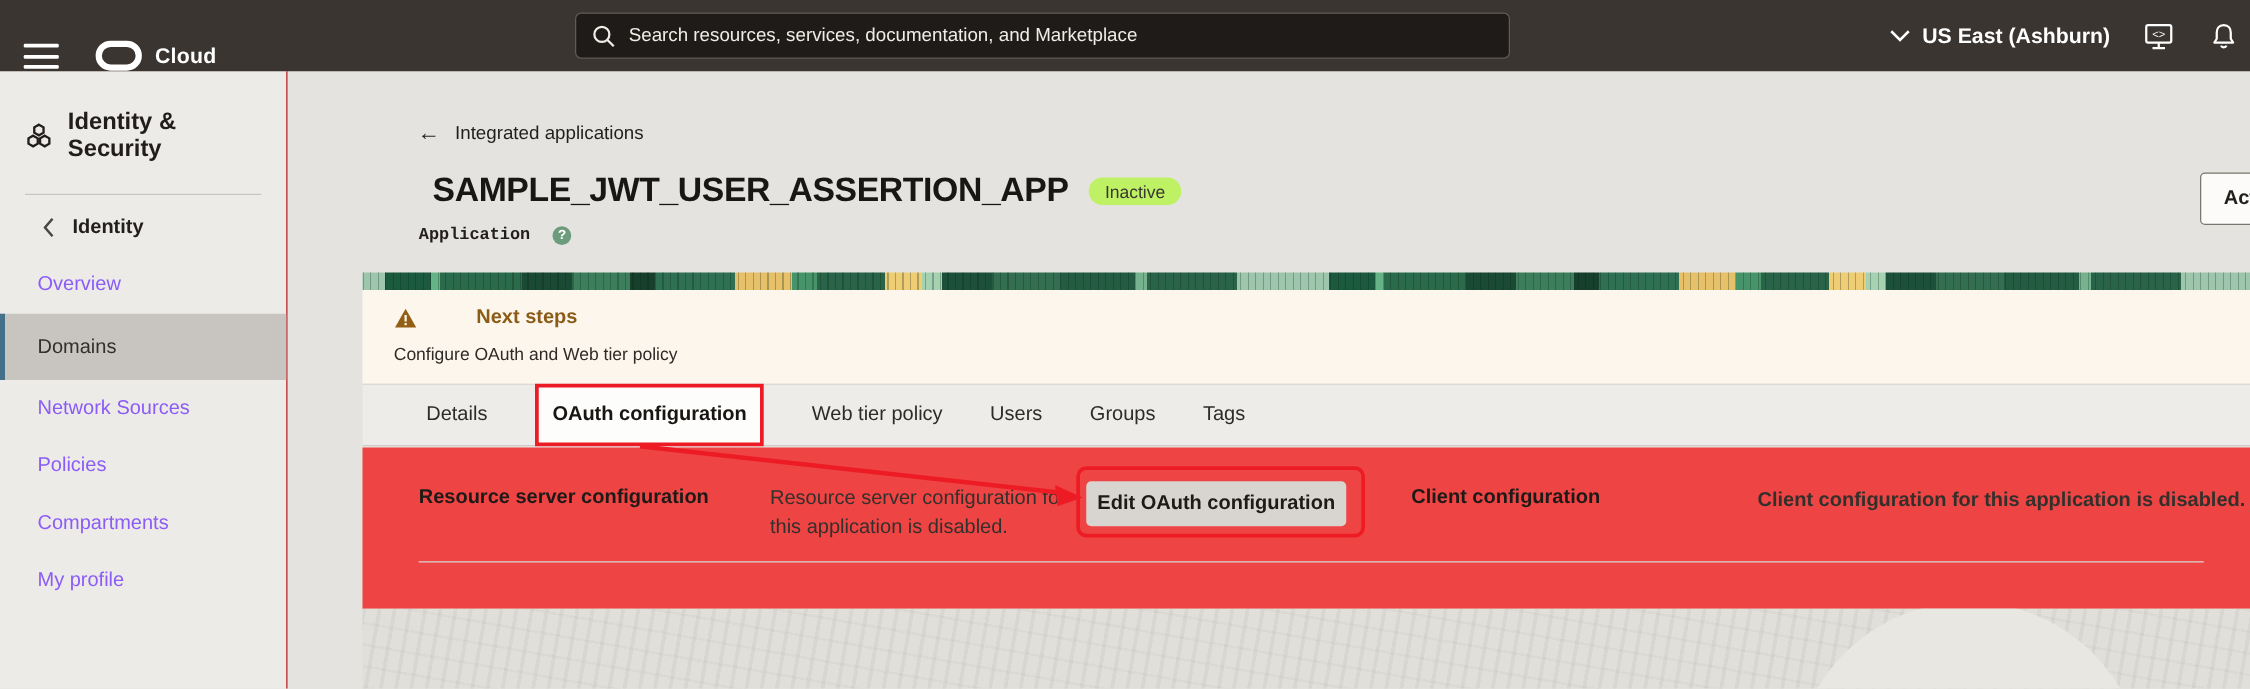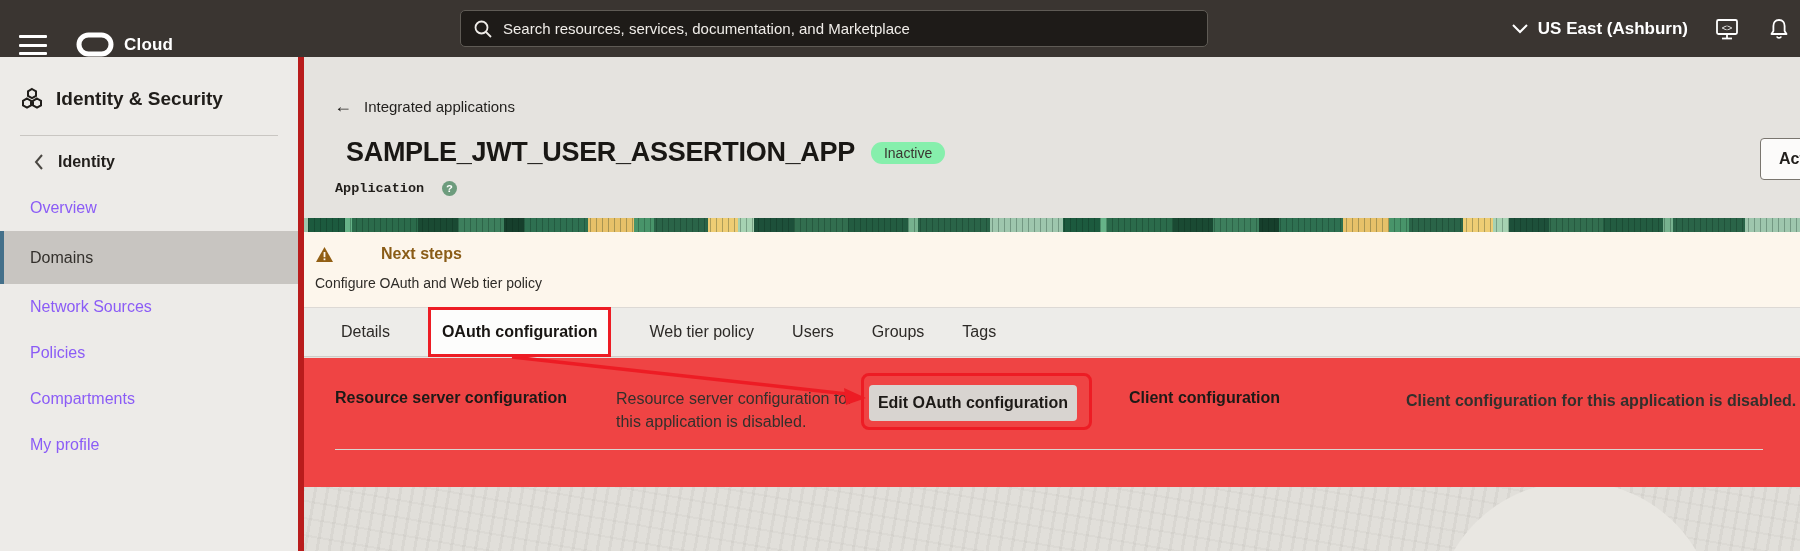--- a/index.html
+++ b/index.html
@@ -21,41 +21,41 @@
   .search-wrap input { flex:1; background:transparent; border:none; outline:none;
     color:#f7f5f2; font-size:15px; font-family:inherit; }
   .search-wrap input::placeholder { color:#f0ede9; opacity:1; }
   .topbar-right { position:absolute; right:8px; top:0; height:57px; display:flex;
     align-items:center; gap:26px; }
   .region { display:flex; align-items:center; gap:10px; color:#fff; font-size:17px;
     font-weight:bold; cursor:pointer; }
   .tb-icon { width:26px; height:26px; display:flex; align-items:center; justify-content:center; cursor:pointer; }
 
   
-  .sidebar { position:absolute; top:57px; left:0; width:304px; height:494px;
-    background:#edebe8; border-right:6px solid #b91c1c; z-index:20; }
+  .sidebar { position:absolute; top:57px; left:0; width:230px; height:494px;
+    background:#edebe8; border-right:1px solid #b91c1c; z-index:20; }
   .sb-header { display:flex; align-items:center; gap:12px; padding:30px 20px 0 20px; }
   .sb-title { font-size:19px; font-weight:bold; color:#201d1a; }
   .sb-divider { height:1px; background:#c9c6c2; margin:24px 20px 0 20px; }
   .sb-back { display:flex; align-items:center; gap:14px; margin:17px 0 14px 34px; cursor:pointer; }
   .sb-back-label { font-size:16px; font-weight:bold; color:#211e1b; }
   .sb-list { list-style:none; }
   .sb-item { height:46px; display:flex; align-items:center; padding-left:26px;
     font-size:16px; color:#8b5cf6; cursor:pointer; border-left:4px solid transparent; }
   .sb-item.selected { background:#c8c5c1; border-left:4px solid #44708a; color:#33302c;
     height:53px; }
 
   
   .main { position:absolute; top:57px; left:290px; width:1510px; height:494px; background:#e5e3df; }
   .breadcrumb { position:absolute; left:44px; top:40px; display:flex; align-items:center;
     gap:12px; font-size:15px; color:#211f1c; cursor:pointer; }
   .back-arrow { font-size:18px; line-height:1; }
   .page-title-row { position:absolute; left:56px; top:80px; display:flex; align-items:center; gap:16px; }
   .page-title { font-size:27px; font-weight:bold; color:#191714; letter-spacing:-.3px; }
-  .status-pill { background:#86efac; color:#3a3631; font-size:14px; padding:3px 13px;
+  .status-pill { background:#bef264; color:#3a3631; font-size:14px; padding:3px 13px;
     border-radius:12px; }
   .subtitle-row { position:absolute; left:45px; top:124px; display:flex; align-items:center; gap:18px;font-family:Liberation Mono, monospace; }
   .subtitle { font-size:13.5px; font-weight:bold; color:#211e1b; }
   .help-icon { width:15px; height:15px; border-radius:50%; background:#6d9c7d; color:#fff;
     font-size:11px; font-weight:bold; display:flex; align-items:center; justify-content:center; cursor:pointer; }
   .actions-btn { position:absolute; left:1470px; top:81px; width:130px; height:42px;
     background:#fcfbfa; border:1px solid #7a766f; border-radius:4px; font-size:16px;
     font-weight:bold; color:#211e1b; text-align:left; padding-left:18px; cursor:pointer;
     font-family:inherit; }
 

